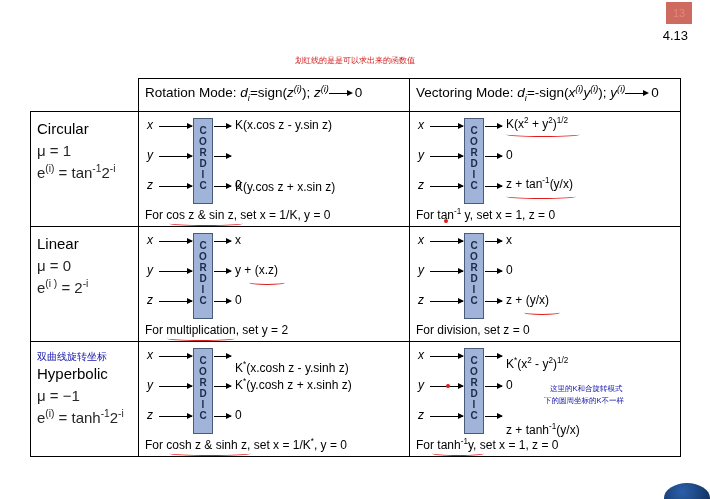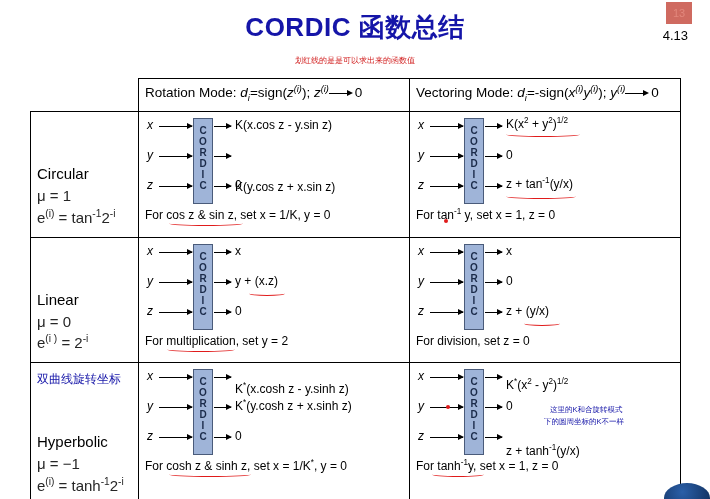--- a/index.html
+++ b/index.html
@@ -92,33 +92,32 @@
   .hdr-blank { border-top: none !important; border-left: none !important; }
 
   .rowlabel {
     padding: 8px 6px !important;
     font-family: "Liberation Sans", sans-serif;
   }
   .rowlabel .fam {
     font-size: 15px;
     margin-bottom: 3px;
     display: block;
-    margin-top: 45px;
   }
   .rowlabel .sub {
     font-size: 15px;
     display: block;
     line-height: 1.45;
     color: #262626;
   }
   .rowlabel .cn-note {
-    font-size: 12px;
+    font-size: 10px;
     color: #1515a8;
     display: block;
-    margin-bottom: 17px;
+    margin-bottom: 1px;
   }
 
   
   .cell-inner {
     position: relative;
     height: 108px;
     padding: 6px 6px 0 6px;
   }
   .cordic-box {
     position: absolute;
@@ -227,21 +226,20 @@
     background: radial-gradient(circle at 40% 30%, #2b5fa8, #0d2a55);
     border-radius: 50%;
   }
 </style>
 </head>
 <body>
 
 <div class="slide">
 
   <div class="page-badge">13</div>
-  <div class="title">CORDIC 函数总结</div>
   <div class="page-num">4.13</div>
   <div class="note-red">划红线的是是可以求出来的函数值</div>
 
   <table class="main">
     <colgroup>
       <col class="col-label">
         <col class="col-mode">
         <col class="col-mode">
     </colgroup>
     <tbody>

